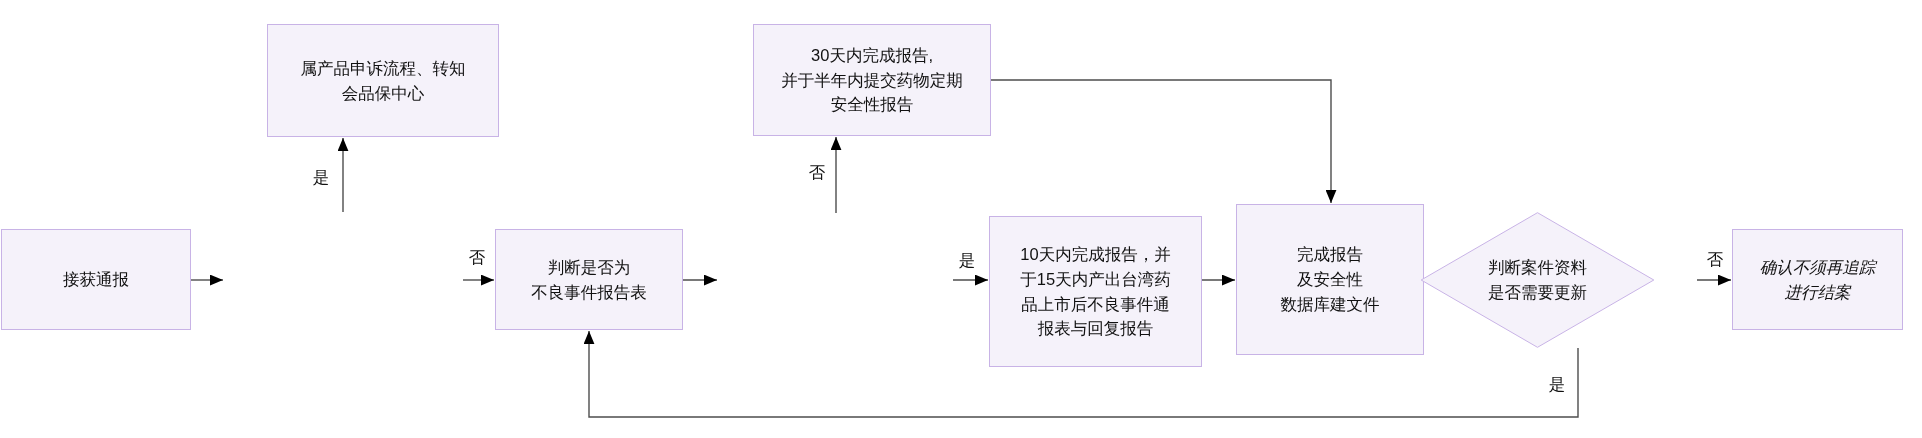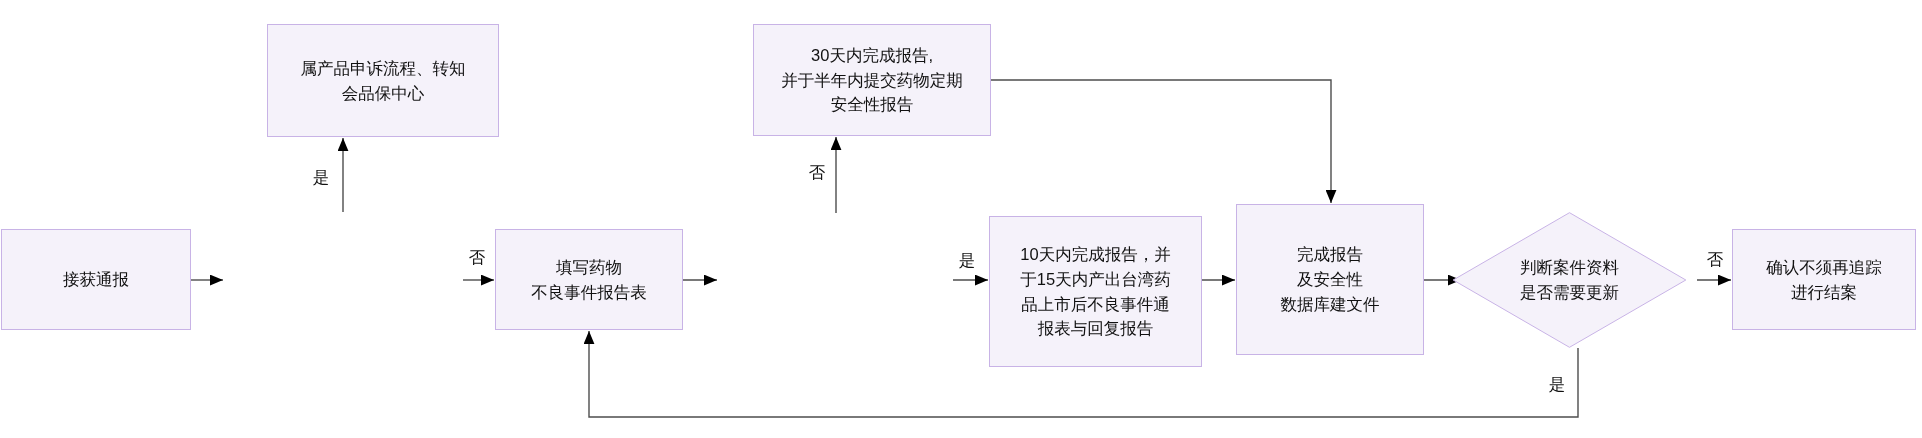--- a/index.html
+++ b/index.html
@@ -71,21 +71,21 @@
     <span class="label">接获通报</span>
   </div>
 
 
   <div class="node rect" style="left:227px;top:24px;width:232px;height:113px;margin-left:40px;">
     <span class="label">属产品申诉流程、转知
 会品保中心</span>
   </div>
 
   <div class="node rect" style="left:495px;top:229px;width:188px;height:101px;">
-    <span class="label">填写药物
+    <span class="label">判断是否为
 不良事件报告表</span>
   </div>
 
 
   <div class="node rect" style="left:717px;top:24px;width:238px;height:112px;margin-left:36px;">
     <span class="label">30天内完成报告,
 并于半年内提交药物定期
 安全性报告</span>
   </div>
 
@@ -95,29 +95,29 @@
 品上市后不良事件通
 报表与回复报告</span>
   </div>
 
   <div class="node rect" style="left:1236px;top:204px;width:188px;height:151px;">
     <span class="label">完成报告
 及安全性
 数据库建文件</span>
   </div>
 
-  <div class="node diamond" style="left:1452px;top:212px;width:235px;height:136px;">
+  <div class="node diamond" style="left:1420px;top:212px;width:235px;height:136px;">
     <svg class="dshape" viewBox="0 0 100 100" preserveAspectRatio="none">
         <polygon points="50,0.5 99.5,50 50,99.5 0.5,50"></polygon>
       </svg>
     <span class="label">判断案件资料
 是否需要更新</span>
   </div>
 
-  <div class="node rect" style="left:1732px;top:229px;width:184px;height:101px;">
+  <div class="node rect" style="left:1732px;top:229px;width:171px;height:101px;font-style:italic;">
     <span class="label">确认不须再追踪
 进行结案</span>
   </div>
 
   <div class="edge-label" style="left:321px;top:177px;">是</div>
   <div class="edge-label" style="left:477px;top:257px;">否</div>
   <div class="edge-label" style="left:817px;top:172px;">否</div>
   <div class="edge-label" style="left:967px;top:260px;">是</div>
   <div class="edge-label" style="left:1715px;top:259px;">否</div>
   <div class="edge-label" style="left:1557px;top:384px;">是</div>

